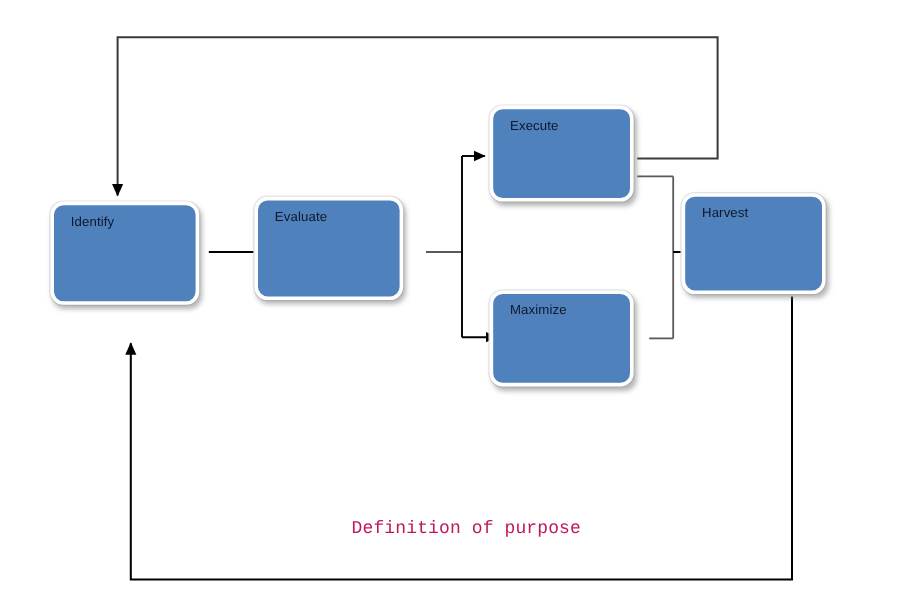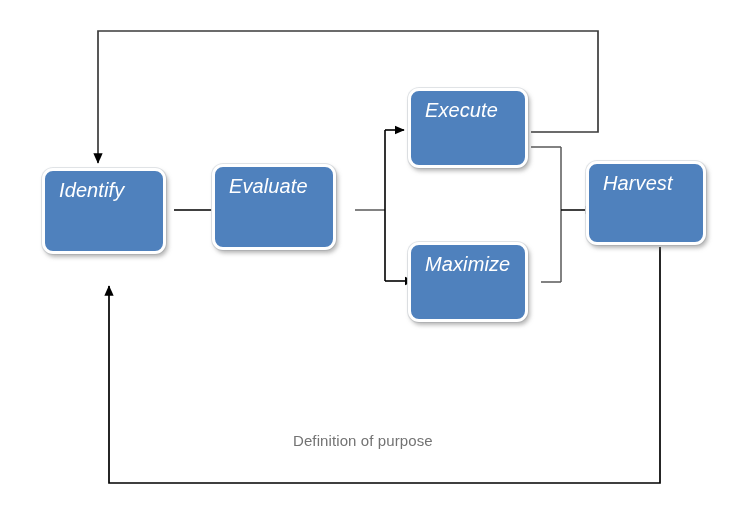--- a/index.html
+++ b/index.html
@@ -27,34 +27,34 @@
     pointer-events: none;
   }
   .node {
     position: absolute;
     box-sizing: border-box;
     background: #4F81BD;
     border: 3px solid #FFFFFF;
     border-radius: 11px;
     box-shadow: 2px 3px 4px rgba(120,120,120,0.55),
                 0 0 0 1px rgba(225,228,232,0.9);
-    color: #ffffff;
-    font-size: 20px;
+    color: #0f172a;
+    font-size: 11px;
     line-height: 1;
     padding: 9px 0 0 14px;
     letter-spacing: 0.1px;
     white-space: nowrap;
-    font-style: italic;
   }
   .edge-label {
     position: absolute;
     font-size: 15px;
-    color: #737373;
+    color: #be185d;
     white-space: nowrap;
     letter-spacing: 0.1px;
+    font-family: Liberation Mono, monospace;
   }
 </style>
 </head>
 <body>
 
 <div id="canvas">
 
   <svg id="wires" viewBox="0 0 751 509" width="751" height="509" xmlns="http://www.w3.org/2000/svg">
     <defs>
       <marker id="arrowBlack" viewBox="0 0 10 10" refX="9.2" refY="5" markerWidth="6.2" markerHeight="6.2" orient="auto-start-reverse">
@@ -113,19 +113,19 @@
   </div>
 
   <div class="node" style="left:408px; top:88px; width:120px; height:80px;">
     <span>Execute</span>
   </div>
 
   <div class="node" style="left:408px; top:242px; width:120px; height:80px;">
     <span>Maximize</span>
   </div>
 
-  <div class="node" style="left:586px; top:161px; width:120px; height:84px;">
+  <div class="node" style="left:568px; top:161px; width:120px; height:84px;">
     <span>Harvest</span>
   </div>
 
   <div class="edge-label" style="left:293px; top:432px;">Definition of purpose</div>
 
 </div>
 
 </body></html>

